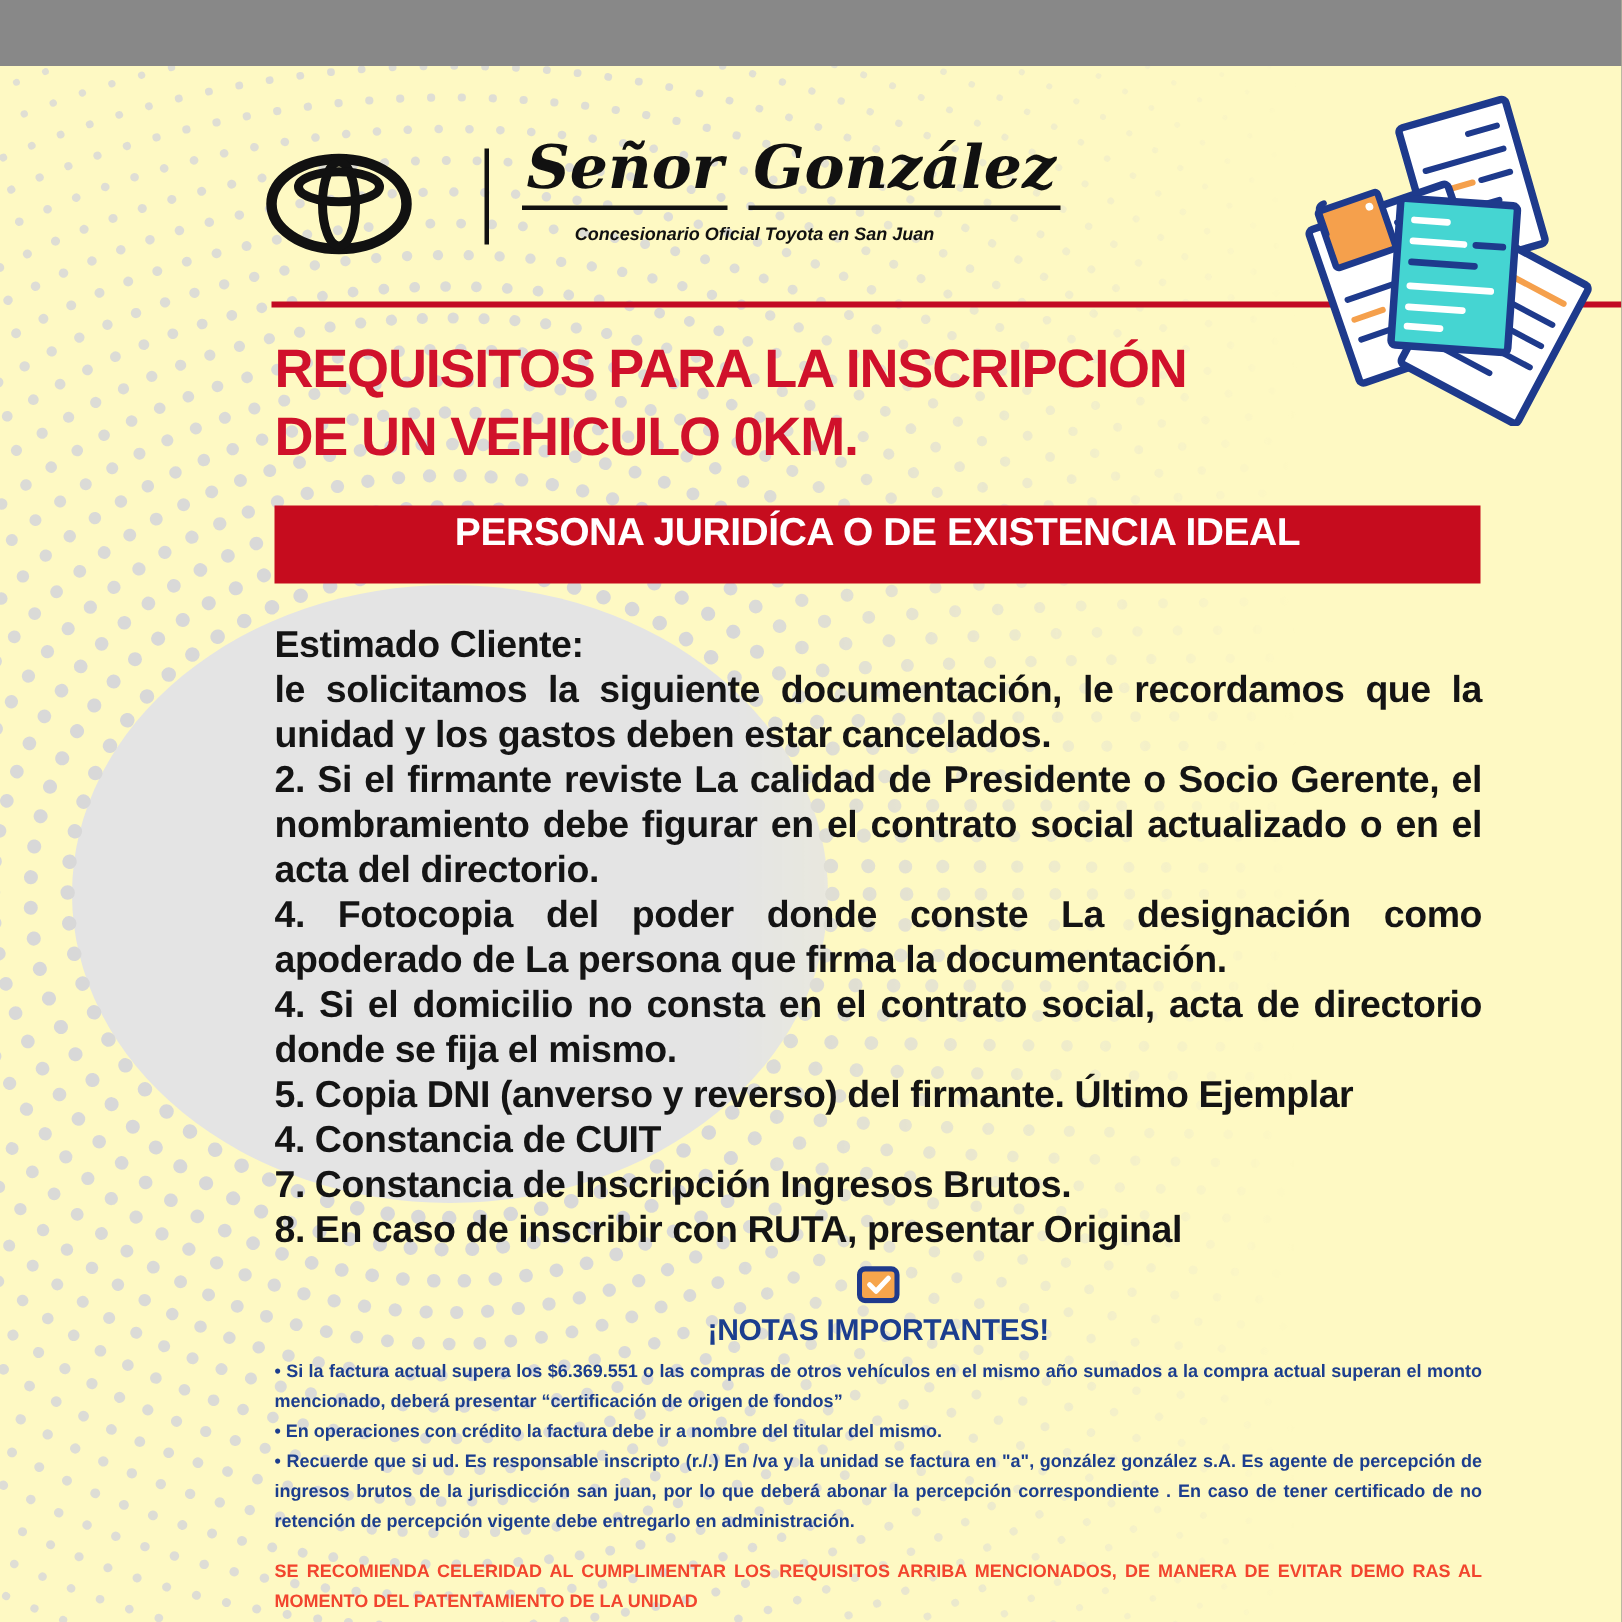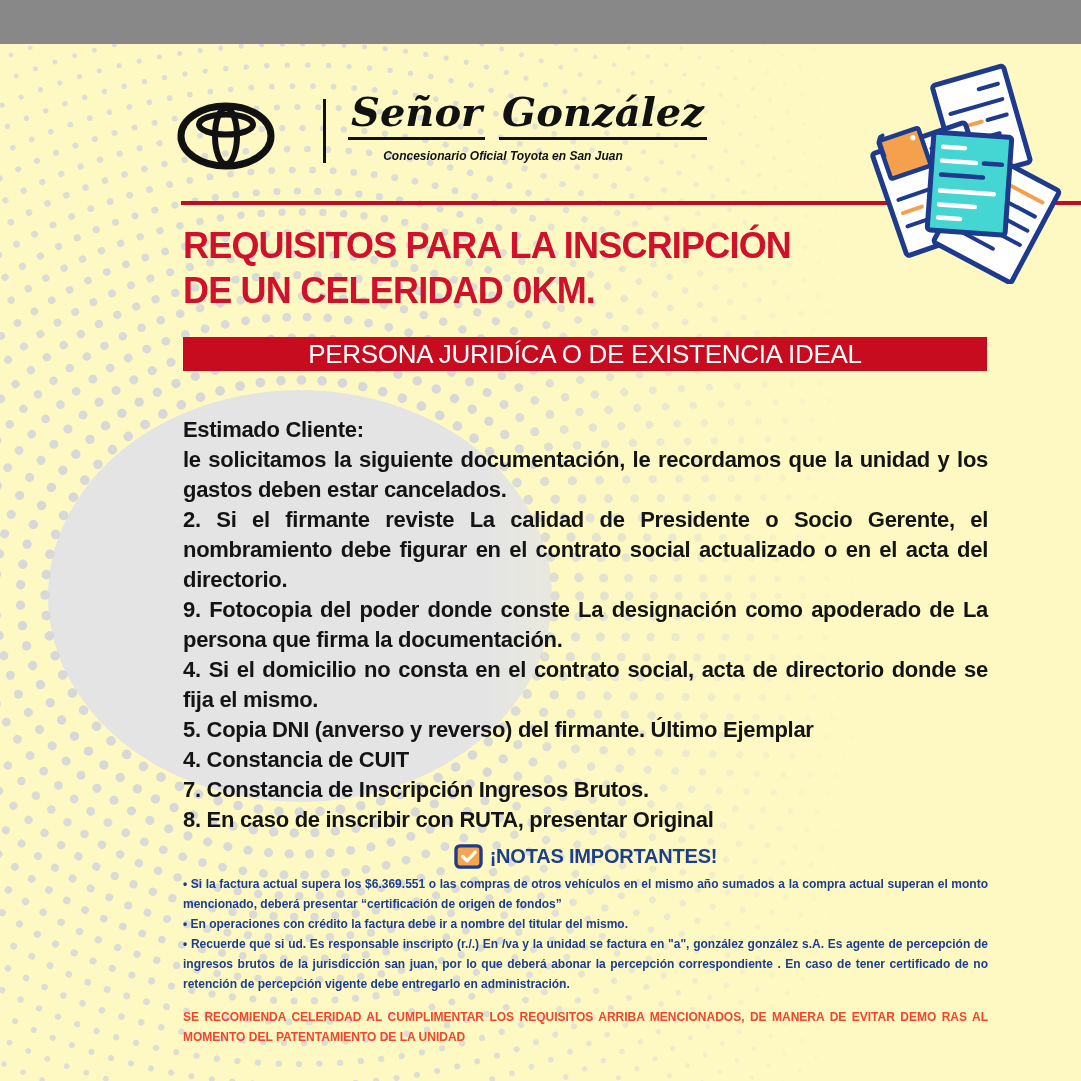--- a/index.html
+++ b/index.html
@@ -30,31 +30,31 @@
 
   .docs-illustration { position: absolute; left: 866px; top: 12px; width: 214px; height: 228px; z-index: 2; }
 
   
   .main-title {
     position: absolute; left: 183px; top: 179px; z-index: 2;
     font-size: 36px; line-height: 45px; font-weight: 700;
     color: #d0112b; letter-spacing: -0.8px; white-space: nowrap;
   }
   .banner {
-    position: absolute; left: 183px; top: 293px; width: 804px; height: 34px; z-index: 2;
+    position: absolute; left: 183px; top: 293px; width: 804px; height: 52px; z-index: 2;
     background: #c60c1e; color: #fff; text-align: center;
-    font-size: 26px; font-weight: 400; line-height: 34px; letter-spacing: -0.3px;
+    font-size: 26px; font-weight: 700; line-height: 34px; letter-spacing: -0.3px;
   }
 
   
   .content { position: absolute; left: 183px; top: 371px; width: 805px; z-index: 2; color: #141414; }
-  .content p { font-size: 22px; line-height: 30px; font-weight: 700; letter-spacing: -0.3px; text-align: justify; }
+  .content p { font-size: 25px; line-height: 30px; font-weight: 700; letter-spacing: -0.3px; text-align: justify; }
   .req-first { margin-top: 26px !important; }
 
-  .notes-head { margin: 9px 0 5px; display: flex; align-items: center; justify-content: center; gap: 7px; }
+  .notes-head { margin: 9px 0 5px; display: flex; align-items: center; justify-content: center; gap: 7px; flex-direction: column; }
   .notes-head .notes-title { font-size: 20px; font-weight: 700; color: #1c3e8e; letter-spacing: -0.2px; }
   .checkbox-icon { width: 29px; height: 25px; flex: 0 0 auto; }
 
   .content p.note { font-size: 12px; line-height: 20px; color: #1c3e8e; letter-spacing: 0; }
   .content p.footer-note { margin-top: 13px; font-size: 12px; line-height: 20px; color: #f2452e; letter-spacing: 0; }
 </style>
 </head>
 <body>
 
 <div class="page">
@@ -171,31 +171,31 @@
       <line x1="52" y1="28" x2="70" y2="28" stroke="#1e3a8c" stroke-width="4.5" stroke-linecap="round"></line>
       <line x1="10" y1="42" x2="52" y2="42" stroke="#1e3a8c" stroke-width="4.5" stroke-linecap="round"></line>
       <line x1="10" y1="58" x2="64" y2="58" stroke="#fff" stroke-width="4.5" stroke-linecap="round"></line>
       <line x1="10" y1="72" x2="46" y2="72" stroke="#fff" stroke-width="4.5" stroke-linecap="round"></line>
       <line x1="10" y1="85" x2="32" y2="85" stroke="#fff" stroke-width="4.5" stroke-linecap="round"></line>
     </g>
   </svg>
 
   <div class="main-title">
     <div>REQUISITOS PARA LA INSCRIPCIÓN</div>
-    <div>DE UN CELERIDAD 0KM.</div>
+    <div>DE UN VEHICULO 0KM.</div>
   </div>
 
   <div class="banner">PERSONA JURIDÍCA O DE EXISTENCIA IDEAL</div>
 
   <div class="content">
     <p>Estimado Cliente:</p>
     <p>le solicitamos la siguiente documentación, le recordamos que la unidad y los gastos deben estar cancelados.</p>
 
     <p>2.  Si el firmante reviste La calidad de Presidente o Socio Gerente, el nombramiento debe figurar en el contrato social actualizado o en el acta del directorio.</p>
-    <p>9. Fotocopia del poder donde conste La designación como apoderado de  La persona que firma la documentación.</p>
+    <p>4. Fotocopia del poder donde conste La designación como apoderado de  La persona que firma la documentación.</p>
     <p>4.  Si el domicilio no consta en el contrato social, acta de directorio donde se fija el mismo.</p>
     <p>5. Copia DNI  (anverso y reverso) del firmante. Último Ejemplar</p>
     <p>4. Constancia de CUIT</p>
     <p>7. Constancia de Inscripción Ingresos Brutos.</p>
     <p>8. En  caso de inscribir con RUTA, presentar Original</p>
 
     <div class="notes-head">
       <svg class="checkbox-icon" viewBox="0 0 30 26">
         <rect x="2" y="2" width="26" height="22" rx="4" fill="#f6a54c" stroke="#1e3a8c" stroke-width="3.5"></rect>
         <path d="M9 13 l4.5 4.5 l8.5 -9" stroke="#fff" stroke-width="3.5" fill="none" stroke-linecap="round" stroke-linejoin="round"></path>

